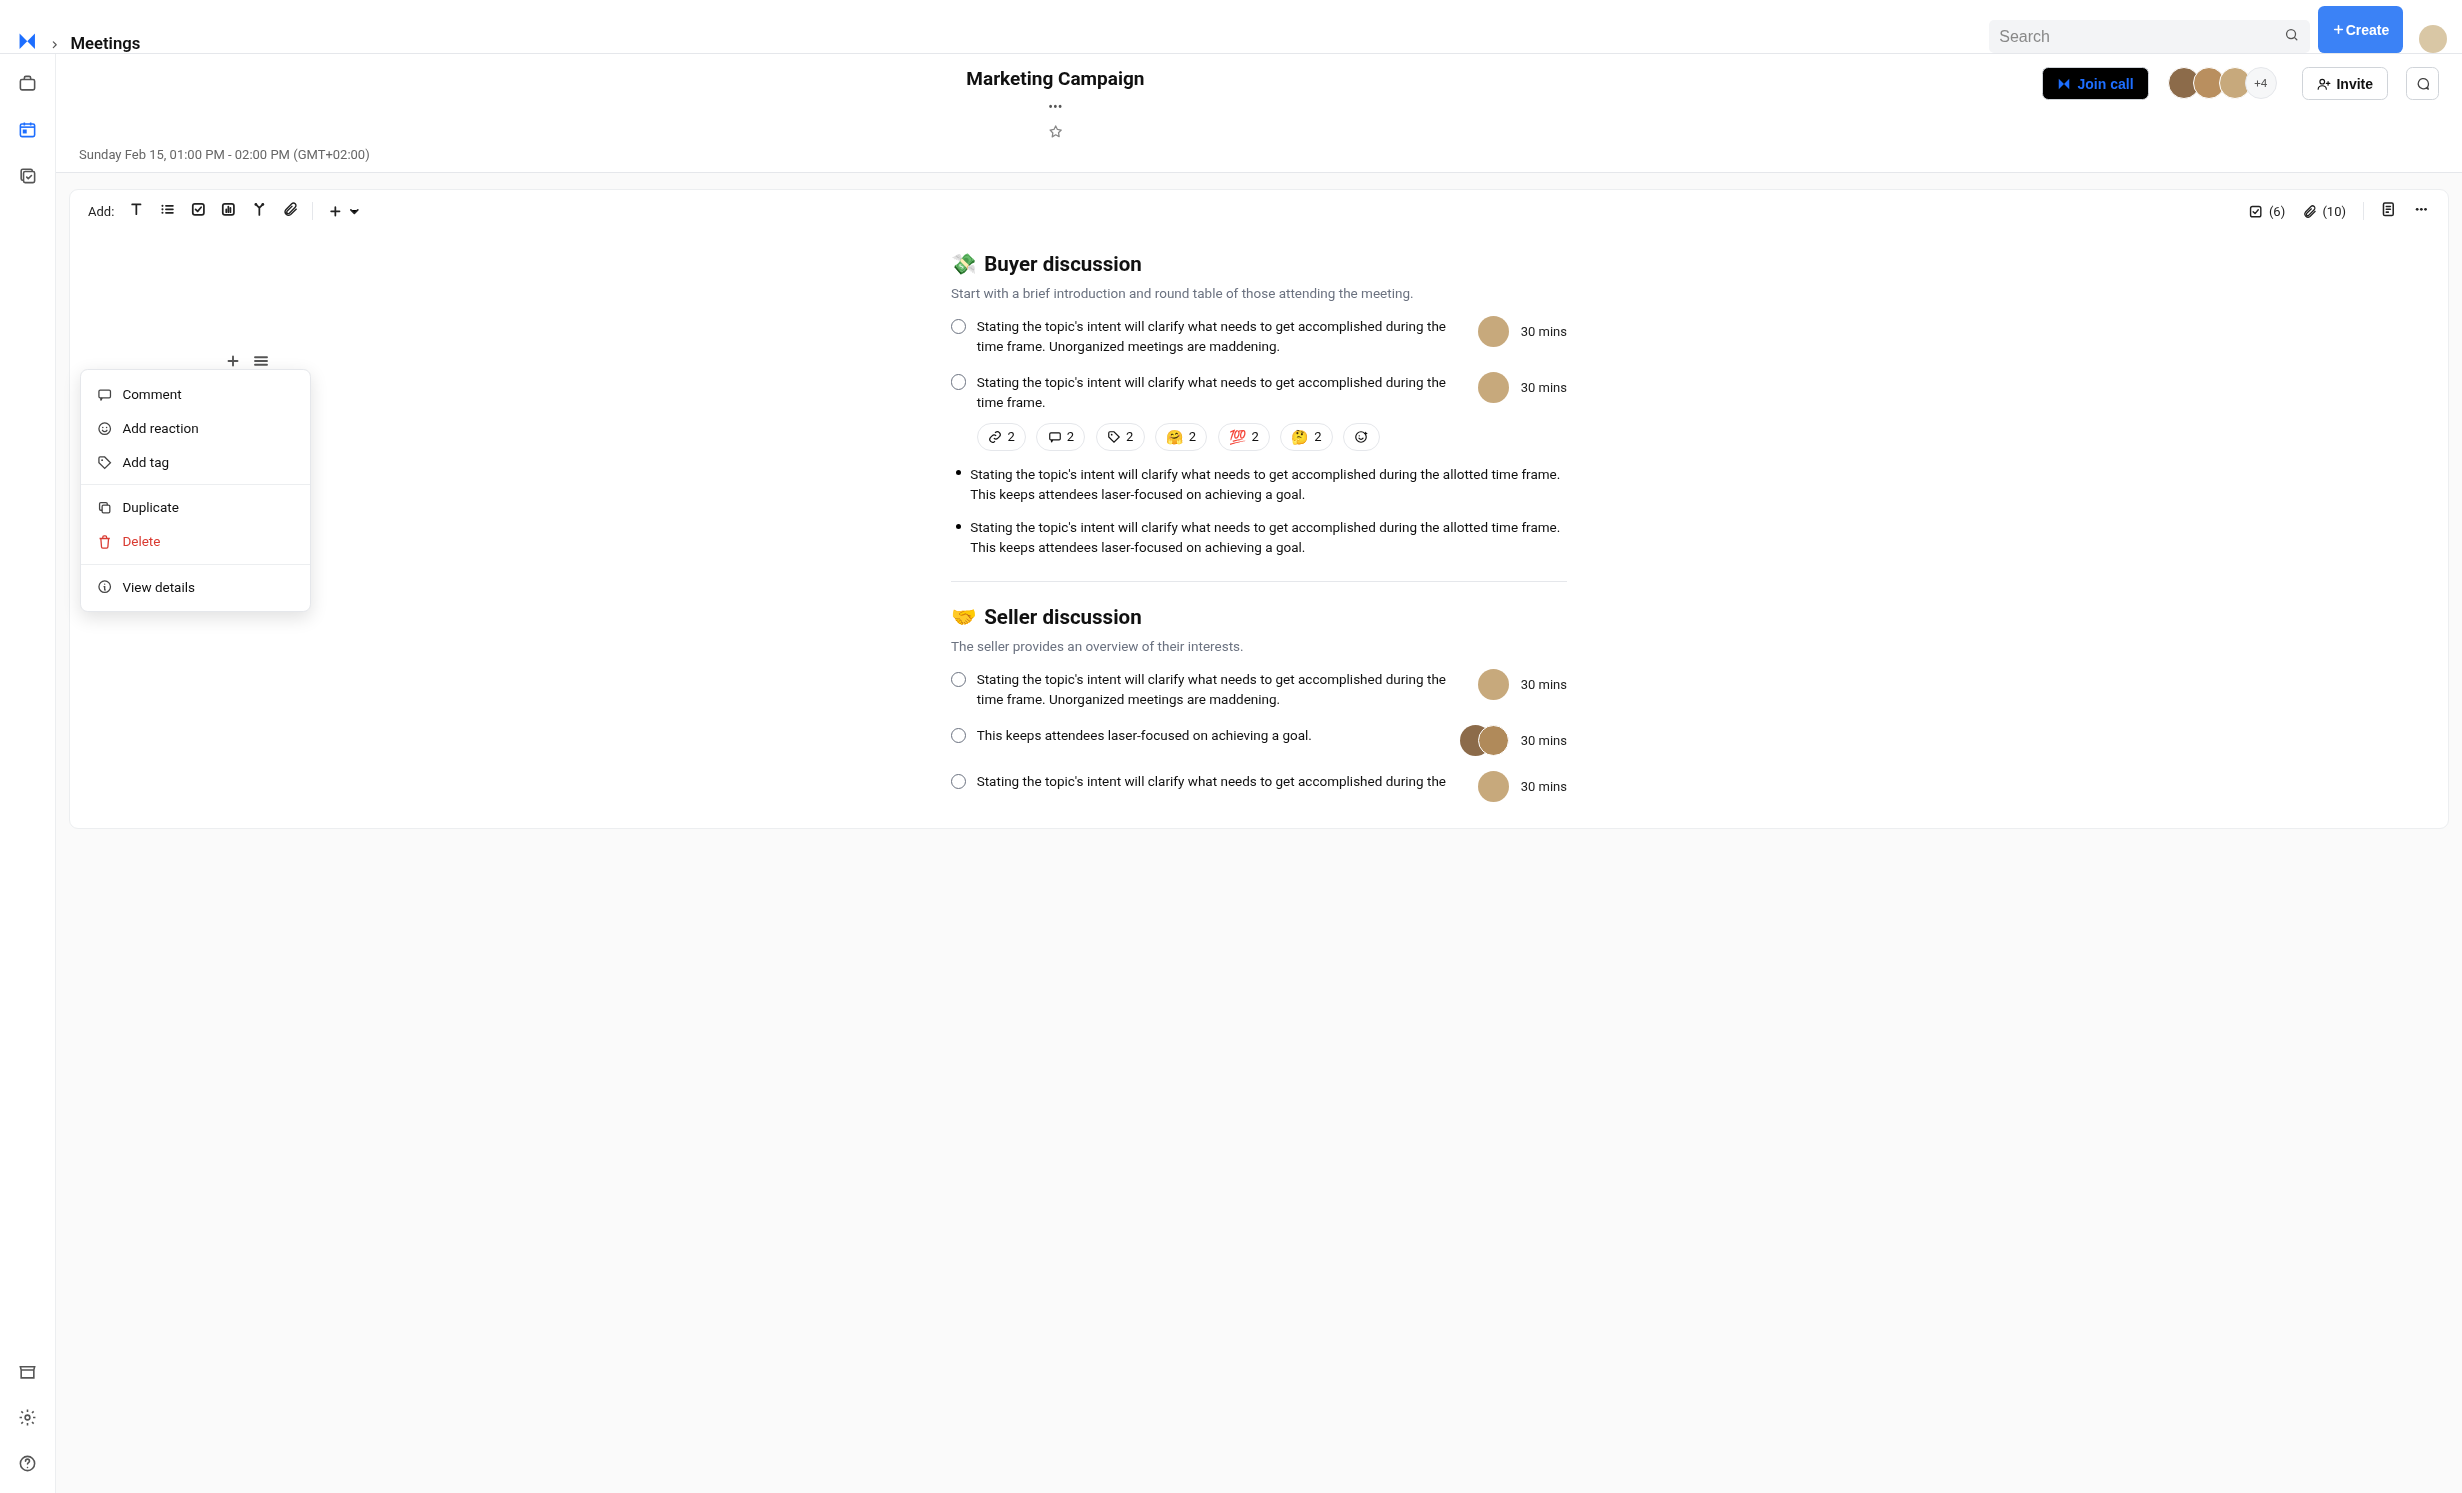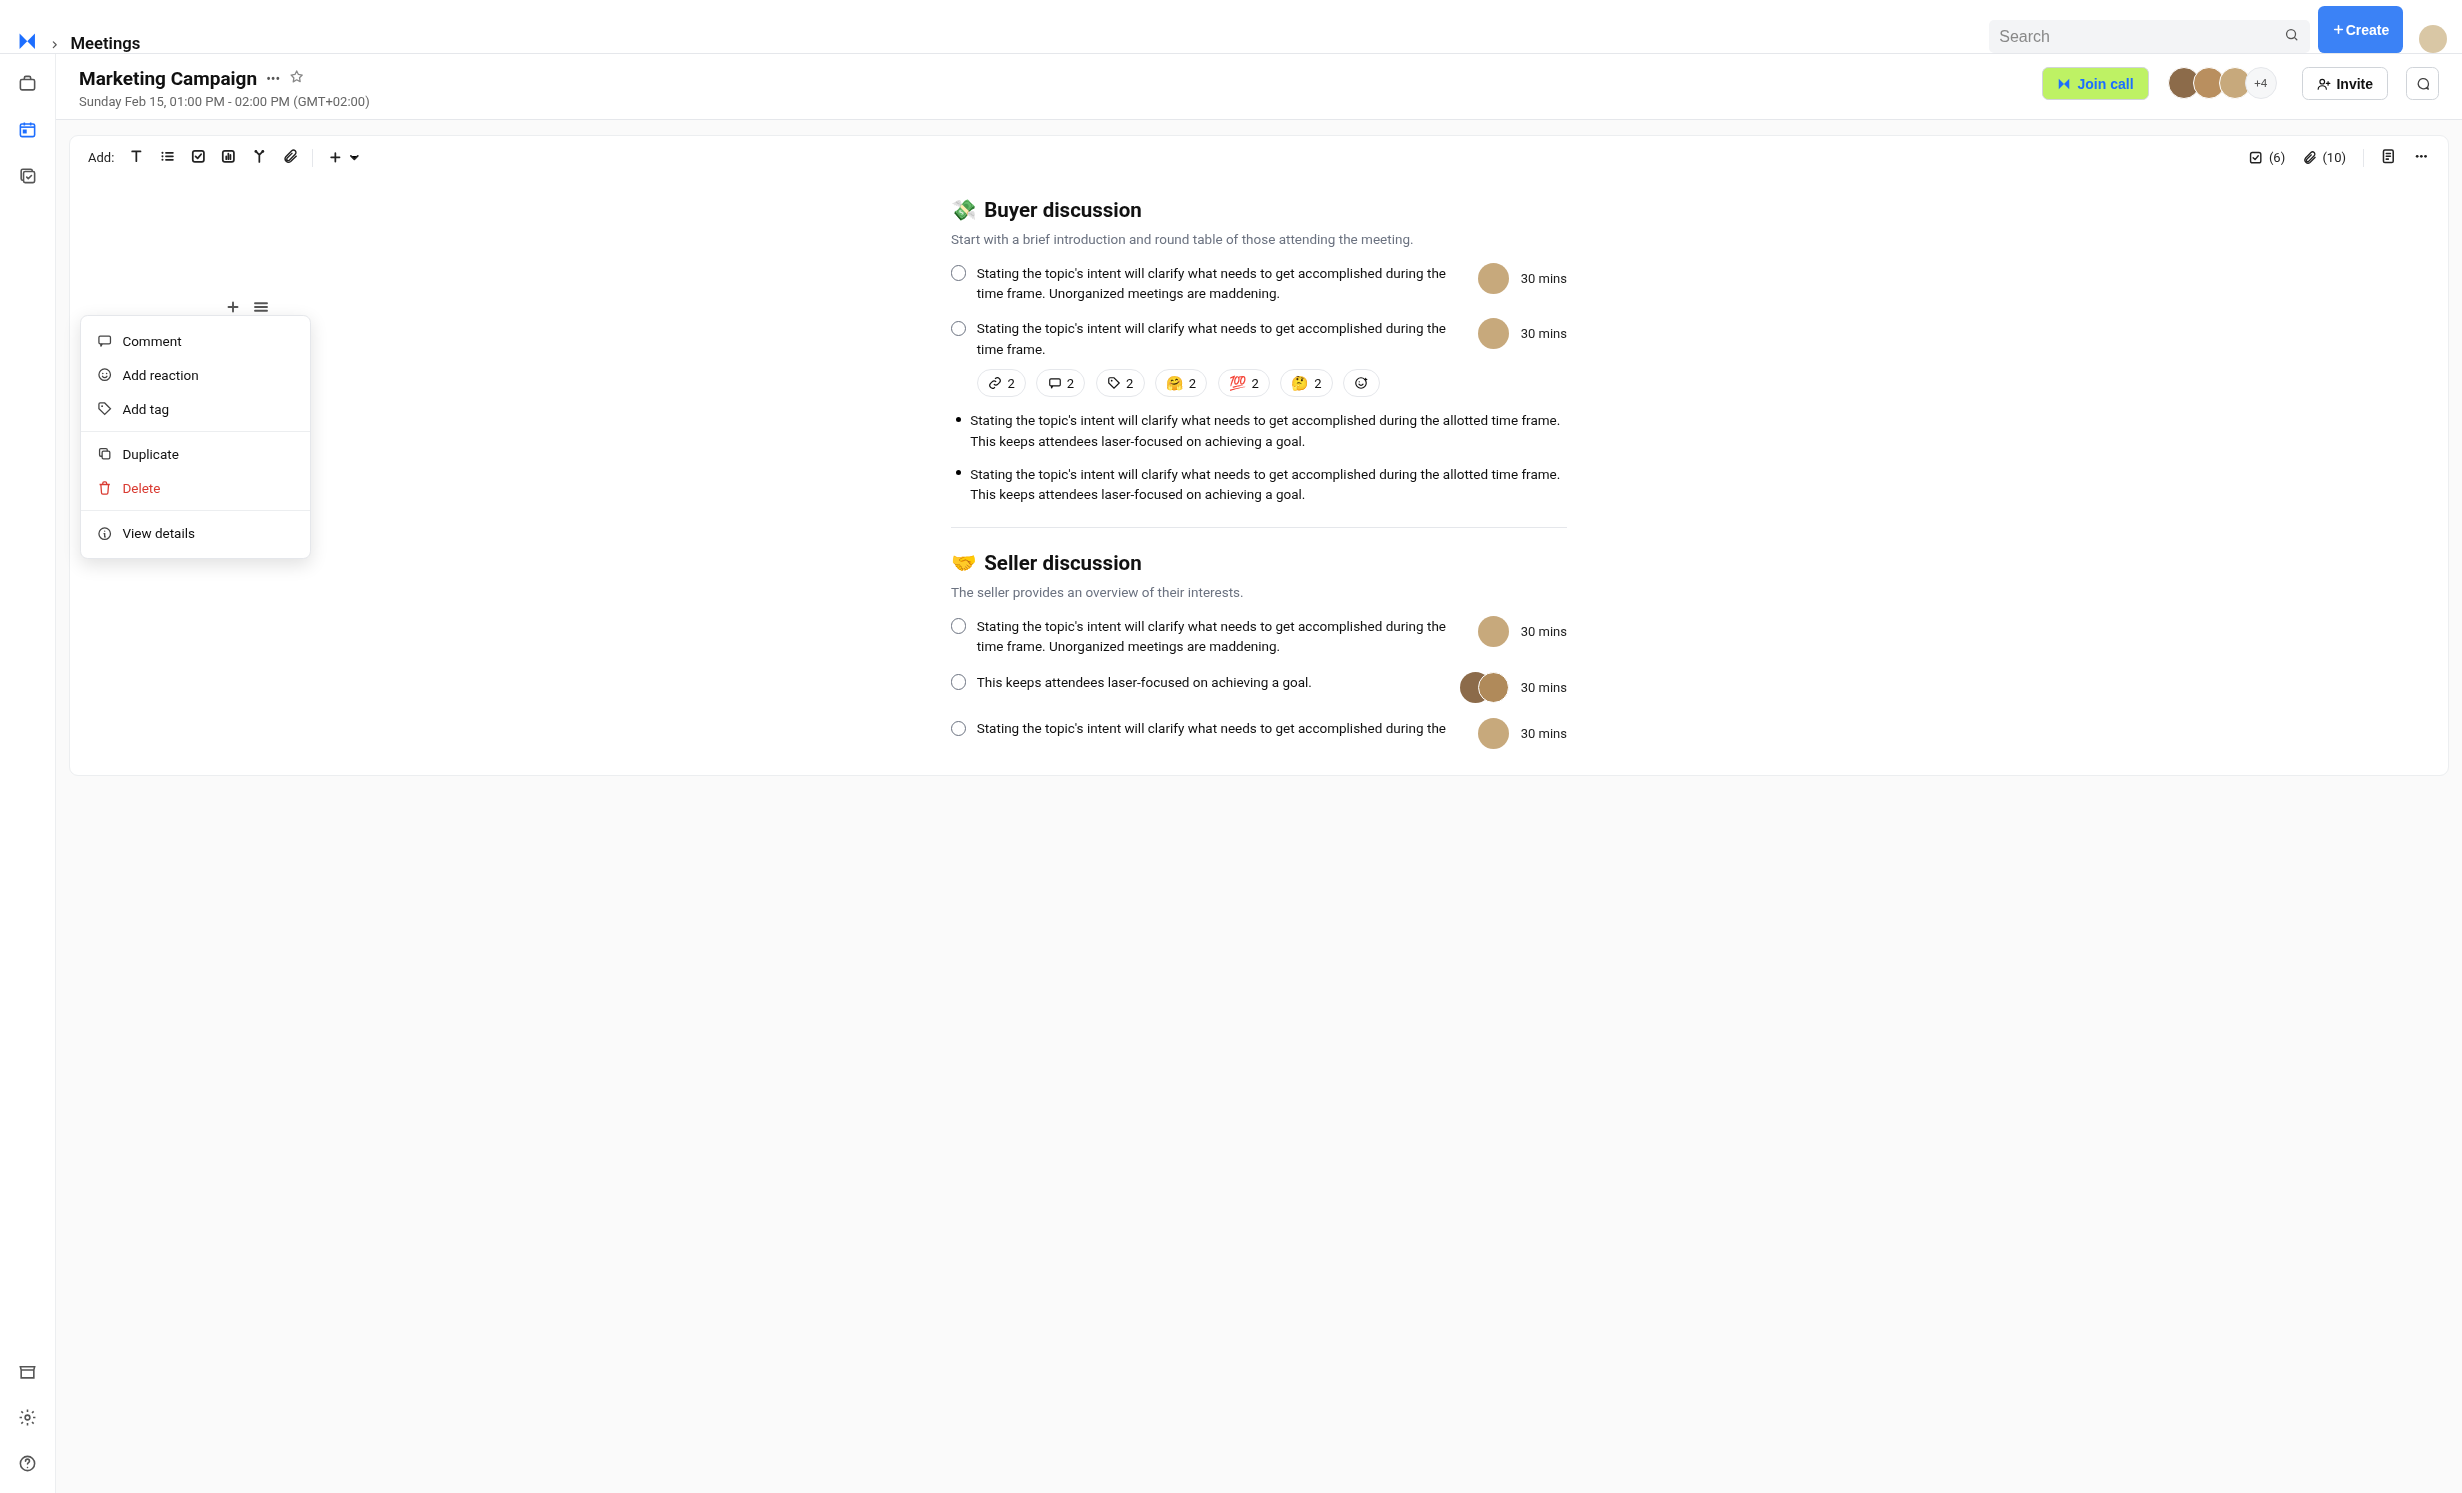--- a/index.html
+++ b/index.html
@@ -20,26 +20,26 @@
   .layout { display: flex; height: calc(100vh - 54px); }
   .leftrail { width: 56px; border-right: 0.6px solid #eceef0; display: flex; flex-direction: column; align-items: center; padding-top: 18px; gap: 23px; }
   .rail-icon { width: 23px; height: 23px; color: #555; display: flex; align-items: center; justify-content: center; cursor: pointer; }
   .rail-icon.active { color: #1d6eff; }
   .rail-bottom { margin-top: auto; display: flex; flex-direction: column; align-items: center; gap: 23px; padding-bottom: 18px; }
 
   .main { flex: 1; background: #fafafa; position: relative; }
 
   .page-header { background: #fff; border-bottom: 0.6px solid #e5e7eb; padding: 13px 23px 10.3px 23px; display: flex; align-items: flex-start; gap: 10.3px; }
   .page-header-left { flex: 1; }
-  .page-title-row { display: flex; align-items: center; gap: 9px; }
+  .page-title-row { display: flex; align-items: center; gap: 9px; flex-direction: column; }
   .page-title { font-size: 19px; font-weight: 700; }
   .dots { color: #555; font-size: 14px; }
   .star { color: #888; font-size: 15.4px; }
   .subtitle { color: #666; font-size: 13px; margin-top: 3.8px; }
-  .join-call { border: 1px solid #d0d4d9; background: #bef264; border-radius: 6.4px; height: 33px; padding: 0 14px; font-size: 14px; font-weight: 600; color: #1d6eff; display: flex; align-items: center; gap: 6.4px; cursor: pointer; }
+  .join-call { border: 1px solid #d0d4d9; background: #000000; border-radius: 6.4px; height: 33px; padding: 0 14px; font-size: 14px; font-weight: 600; color: #1d6eff; display: flex; align-items: center; gap: 6.4px; cursor: pointer; }
   .attendees { display: flex; align-items: center; margin-left: 15.4px; }
   .attendees .av { width: 32px; height: 32px; border-radius: 50%; border: 1.3px solid #fff; margin-left: -6.4px; }
   .av1 { background: #8c6b4a; }
   .av2 { background: #b98f5f; }
   .av3 { background: #c7a97c; }
   .more-pill { width: 32px; height: 32px; border-radius: 50%; border: 1.3px solid #e5e7eb; margin-left: -6.4px; background: #f6f7f8; display: flex; align-items: center; justify-content: center; font-size: 11.5px; color: #555; }
   .invite-btn { border: 1px solid #d0d4d9; background: #fff; border-radius: 6.4px; height: 33px; padding: 0 14px; font-size: 14px; font-weight: 600; color: #111; display: flex; align-items: center; gap: 5.1px; cursor: pointer; margin-left: 15.4px; }
   .chat-btn { border: 1px solid #d0d4d9; background: #fff; border-radius: 6.4px; height: 33px; width: 33px; display: flex; align-items: center; justify-content: center; margin-left: 7.7px; cursor: pointer; color: #444; }
 
   .content-wrap { padding: 15.4px 13px; }

